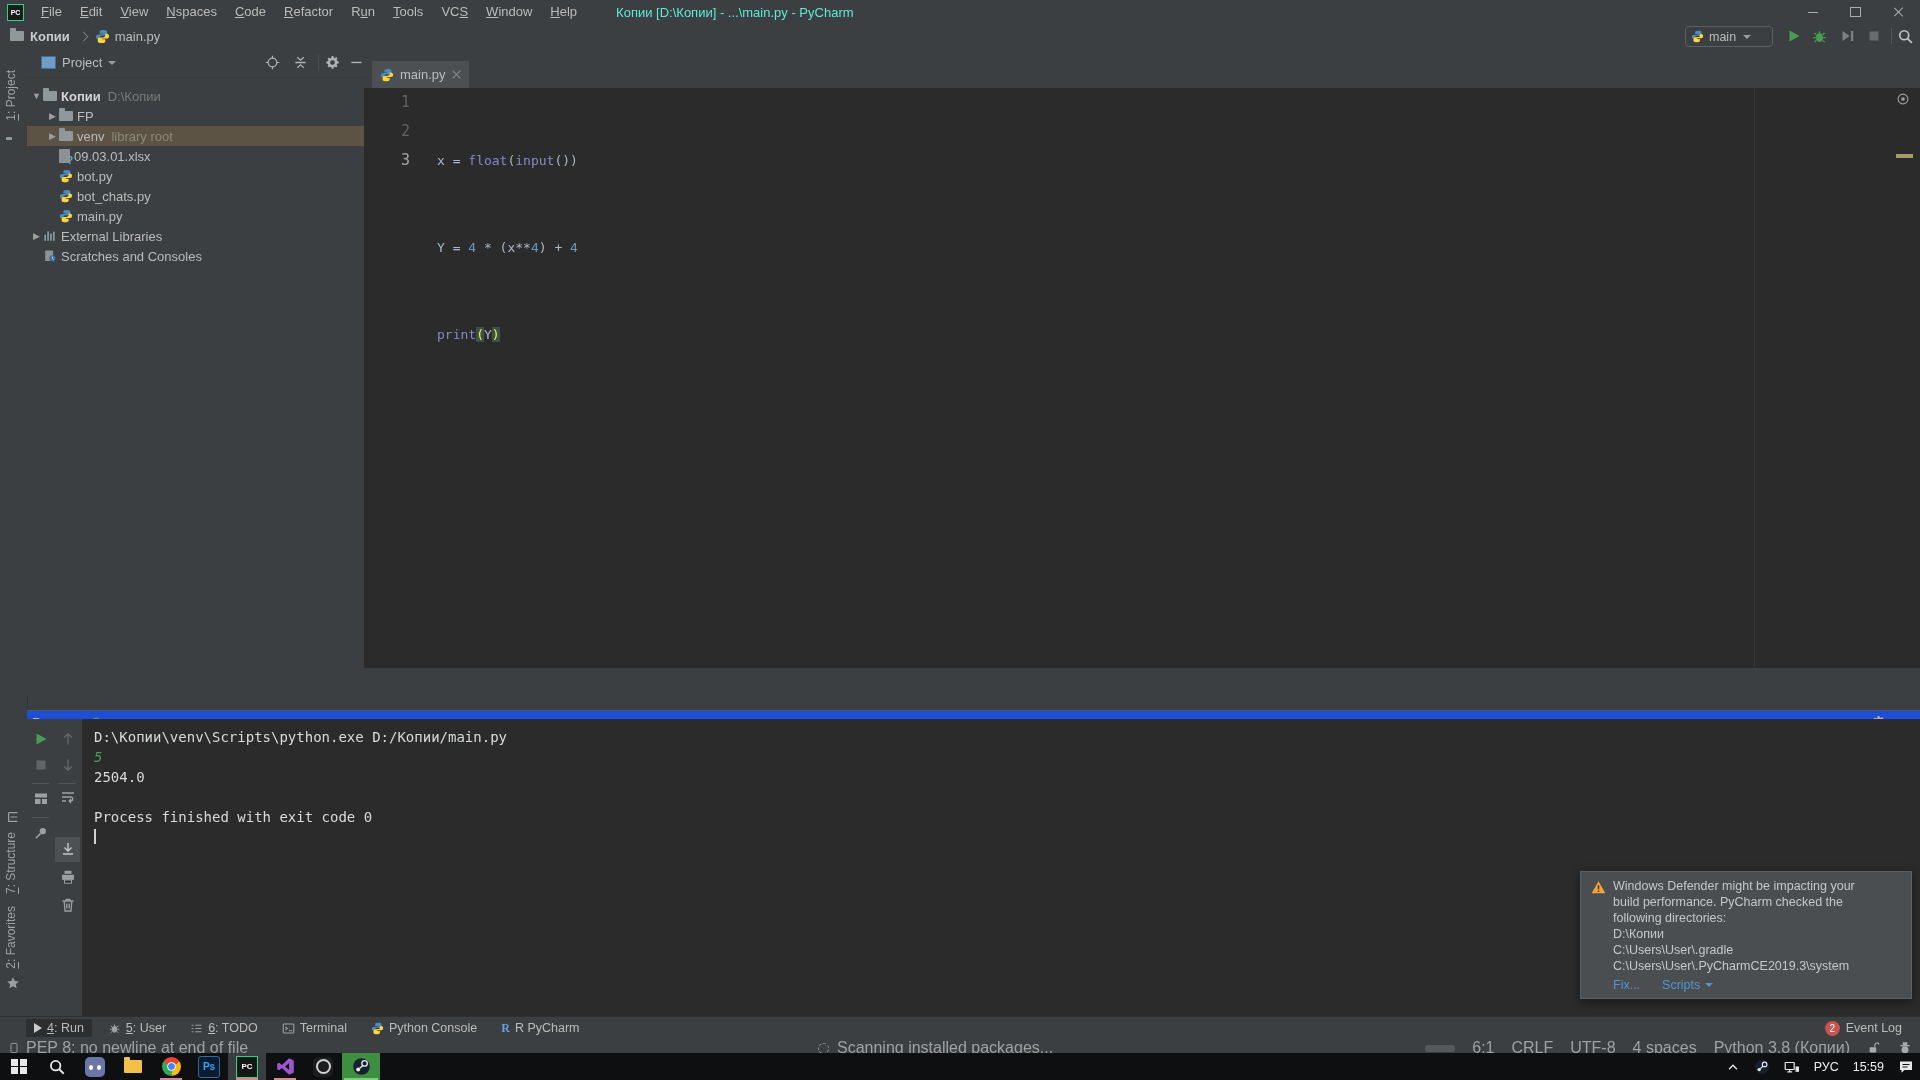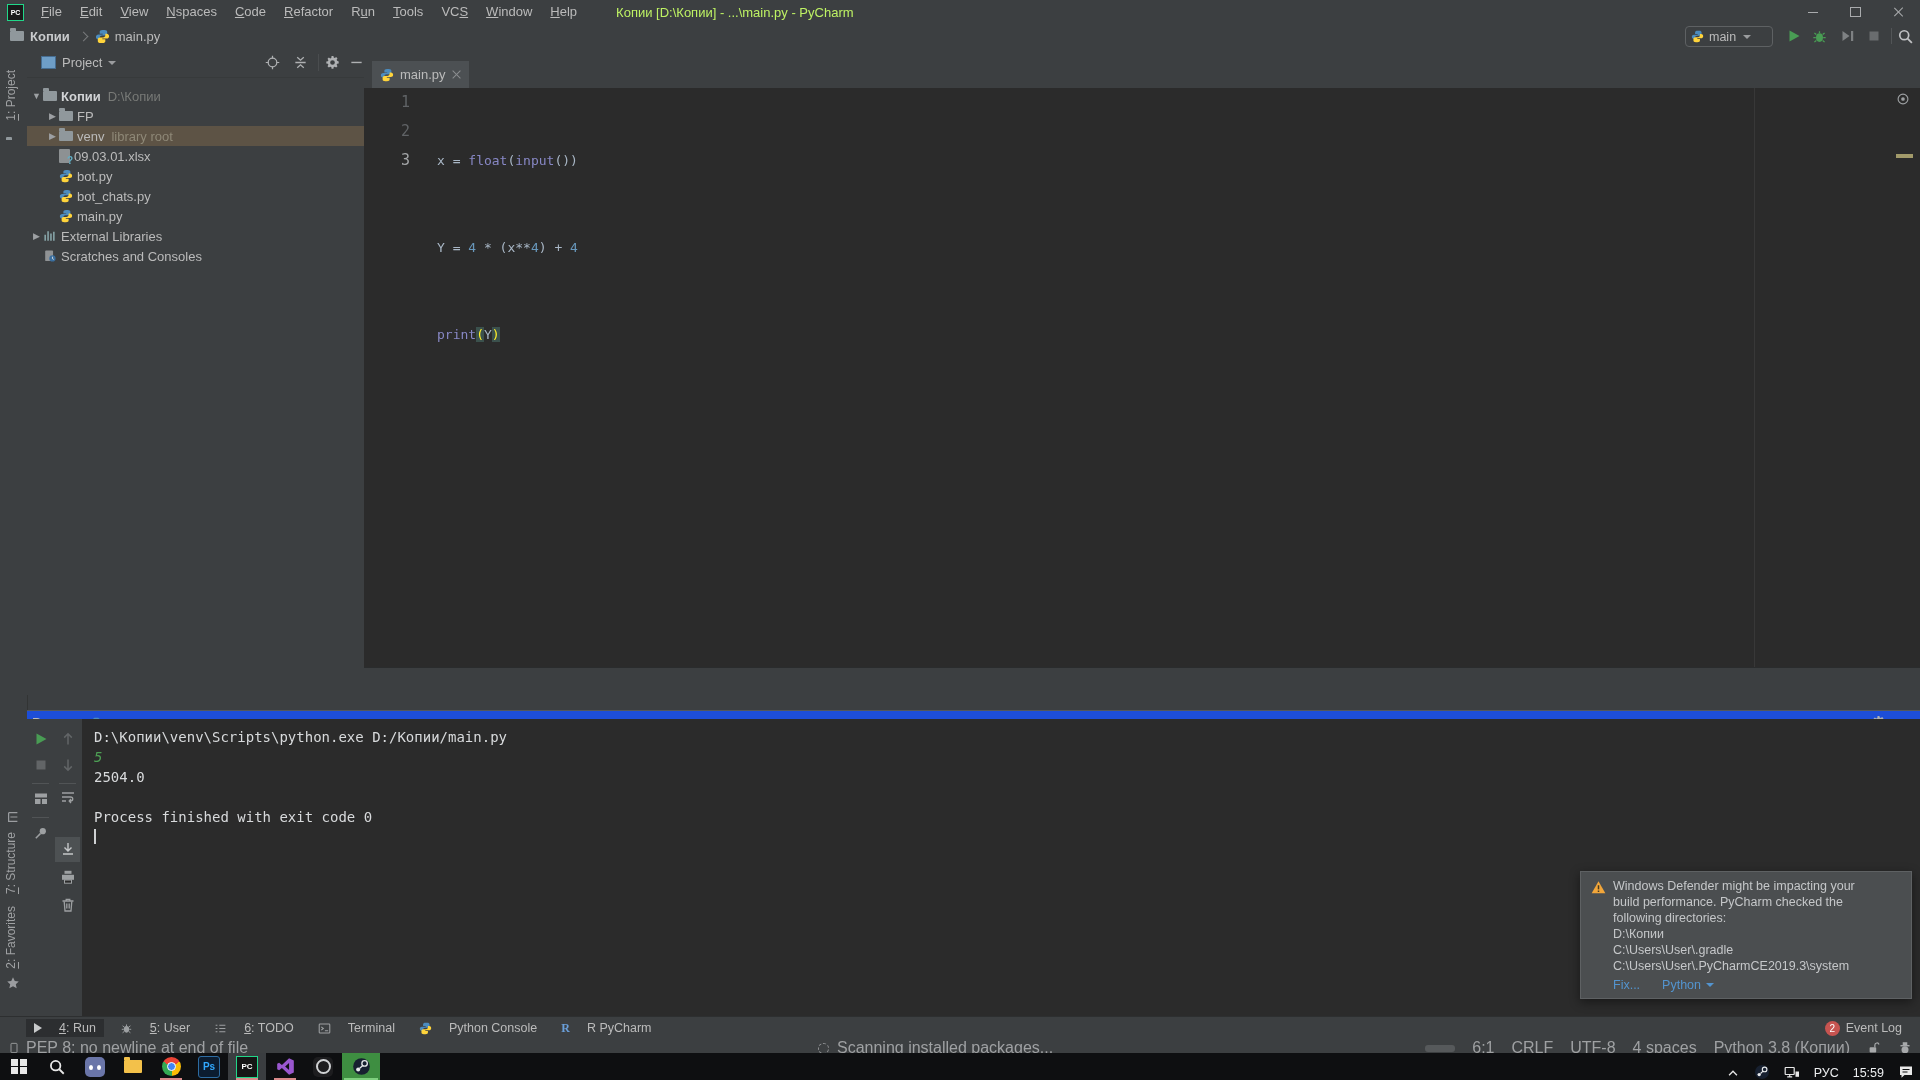--- a/index.html
+++ b/index.html
@@ -9,21 +9,21 @@
   .ic{display:inline-block;vertical-align:middle;}
   svg.ic{overflow:visible;}
 
   
   .titlebar{left:0;top:0;width:1920px;height:24px;background:#3c3f41;display:flex;align-items:center;}
   .pc-logo{width:15px;height:15px;margin:0 8px 0 7px;background:#1b1b1b;border:1px solid #21d789;
            font-size:7px;font-weight:bold;color:#fff;display:flex;align-items:center;justify-content:center;letter-spacing:0;}
   .menus{display:flex;height:24px;align-items:center;}
   .menu-item{padding:0 9px;font-size:13px;color:#bbbbbb;line-height:24px;cursor:default;}
   .mn-u{text-decoration:underline;}
-  .win-title{margin-left:30px;font-size:13px;color:#bef264;}
+  .win-title{margin-left:30px;font-size:13px;color:#5eead4;}
   .win-controls{position:absolute;right:0;top:0;height:24px;display:flex;}
   .win-btn{width:43px;height:24px;display:flex;align-items:center;justify-content:center;}
   .glyph-min{width:10px;height:1px;background:#a9abad;}
   .glyph-max{width:9px;height:8px;border:1px solid #a9abad;}
   .glyph-close{position:relative;width:10px;height:10px;}
   .glyph-close:before,.glyph-close:after{content:"";position:absolute;left:4px;top:-1px;width:1.4px;height:12px;background:#a9abad;}
   .glyph-close:before{transform:rotate(45deg);} .glyph-close:after{transform:rotate(-45deg);}
 
   
   .toolbar-row{left:0;top:24px;width:1920px;height:24px;background:#3c3f41;border-bottom:1px solid #2d2f30;display:flex;align-items:center;}
@@ -93,21 +93,21 @@
   .rt-sel{position:absolute;left:28px;top:118px;width:25px;height:25px;background:#4d5153;}
   .rt-div{position:absolute;width:17px;height:1px;background:#515456;}
   .console{position:absolute;left:55px;top:24px;right:0;height:297px;background:#2b2b2b;
            font-family:"DejaVu Sans Mono",monospace;font-size:14px;line-height:20px;padding:8px 0 0 12px;}
   .c-plain{color:#d8dadc;white-space:pre;}
   .c-input{color:#4d9e54;font-style:italic;}
   .caret{display:inline-block;width:1.5px;height:15px;background:#cfd1d3;vertical-align:-2px;}
 
   
   .tw-bar{left:0;top:1016px;width:1920px;height:22px;background:#3c3f41;border-top:1px solid #2d2f30;display:flex;align-items:center;}
-  .tw-item{display:flex;align-items:center;gap:17px;font-size:12.5px;color:#bbbbbb;padding:2px 8px;margin-left:8px;}
+  .tw-item{display:flex;align-items:center;gap:5px;font-size:12.5px;color:#bbbbbb;padding:2px 8px;margin-left:8px;}
   .tw-item.active{background:#2c2e30;}
   .tw-play{width:0;height:0;border-top:5px solid transparent;border-bottom:5px solid transparent;border-left:8px solid #c8cacb;}
   .r-glyph{font-size:12px;font-weight:bold;color:#6a9fda;font-family:"Liberation Serif",serif;}
   .event-log{margin-left:auto;margin-right:18px;display:flex;align-items:center;gap:6px;font-size:12.5px;color:#bbbbbb;}
   .badge{width:15px;height:15px;border-radius:50%;background:#c75450;color:#fff;font-size:10px;display:flex;align-items:center;justify-content:center;}
 
   
   .status-bar{left:0;top:1038px;width:1920px;height:15px;background:#3c3f41;font-size:16px;color:#9fa1a3;text-align:right;}
   .sb-left{position:absolute;left:8px;top:1px;display:flex;align-items:center;gap:6px;}
   .sb-center{position:absolute;left:818px;top:1px;display:flex;align-items:center;gap:8px;}
@@ -129,21 +129,21 @@
   .pc-sq{width:20px;height:20px;background:#161616;border:1px solid #21d789;color:#fff;font-size:8px;font-weight:bold;
          display:flex;align-items:center;justify-content:center;}
   .chrome-ico{position:relative;width:19px;height:19px;border-radius:50%;
               background:conic-gradient(from -60deg,#ea4335 0 120deg,#fbbc05 120deg 240deg,#34a853 240deg 360deg);}
   .chrome-ico:after{content:"";position:absolute;left:5px;top:5px;width:9px;height:9px;border-radius:50%;background:#4285f4;border:1.6px solid #fff;box-sizing:border-box;}
   .discord-ico{width:20px;height:20px;border-radius:5px;background:#6a75a8;position:relative;}
   .discord-ico:before,.discord-ico:after{content:"";position:absolute;top:8px;width:4px;height:5px;border-radius:50%;background:#fff;}
   .discord-ico:before{left:4px;} .discord-ico:after{right:4px;}
   .obs-ico{width:20px;height:20px;border-radius:5px;background:#1d1d1f;display:flex;align-items:center;justify-content:center;}
   .obs-ico span{width:11px;height:11px;border-radius:50%;border:2px solid #cfd1d3;}
-  .tray{position:absolute;right:6px;top:0;height:27px;display:flex;align-items:flex-end;gap:14px;}
+  .tray{position:absolute;right:6px;top:0;height:27px;display:flex;align-items:center;gap:14px;}
   .tray-text{font-size:12.5px;color:#eceef0;}
 
   
   .notif{left:1580px;top:871px;width:330px;height:126px;background:#4b4e50;border:1px solid #5e6163;
          box-shadow:0 3px 10px rgba(0,0,0,.45);}
   .notif-warn{position:absolute;left:10px;top:8px;}
   .notif-body{position:absolute;left:32px;top:6px;font-size:12.5px;line-height:16px;color:#c5c7c9;}
   .notif-links{position:absolute;left:32px;top:106px;display:flex;gap:22px;font-size:12.5px;color:#5394cf;}
   .notif-links .tri-down{border-top-color:#5394cf;margin-left:5px;margin-top:5px;}
 </style>
@@ -539,21 +539,21 @@
       <div>Windows Defender might be impacting your</div>
       <div>build performance. PyCharm checked the</div>
       <div>following directories:</div>
       <div>D:\Копии</div>
       <div>C:\Users\User\.gradle</div>
       <div>C:\Users\User\.PyCharmCE2019.3\system</div>
     </div>
     <div class="notif-links">
       <span>Fix...</span>
       <span style="display:flex">
-          <span>Python</span>
+          <span>Scripts</span>
           <span class="tri-down"></span>
         </span>
     </div>
   </div>
 
   <div class="abs tw-bar">
     <div class="tw-item active" style="margin-left:26px">
       <span class="tw-play"></span>
       <span><span class="mn-u">4</span><span>: Run</span></span>
     </div>

